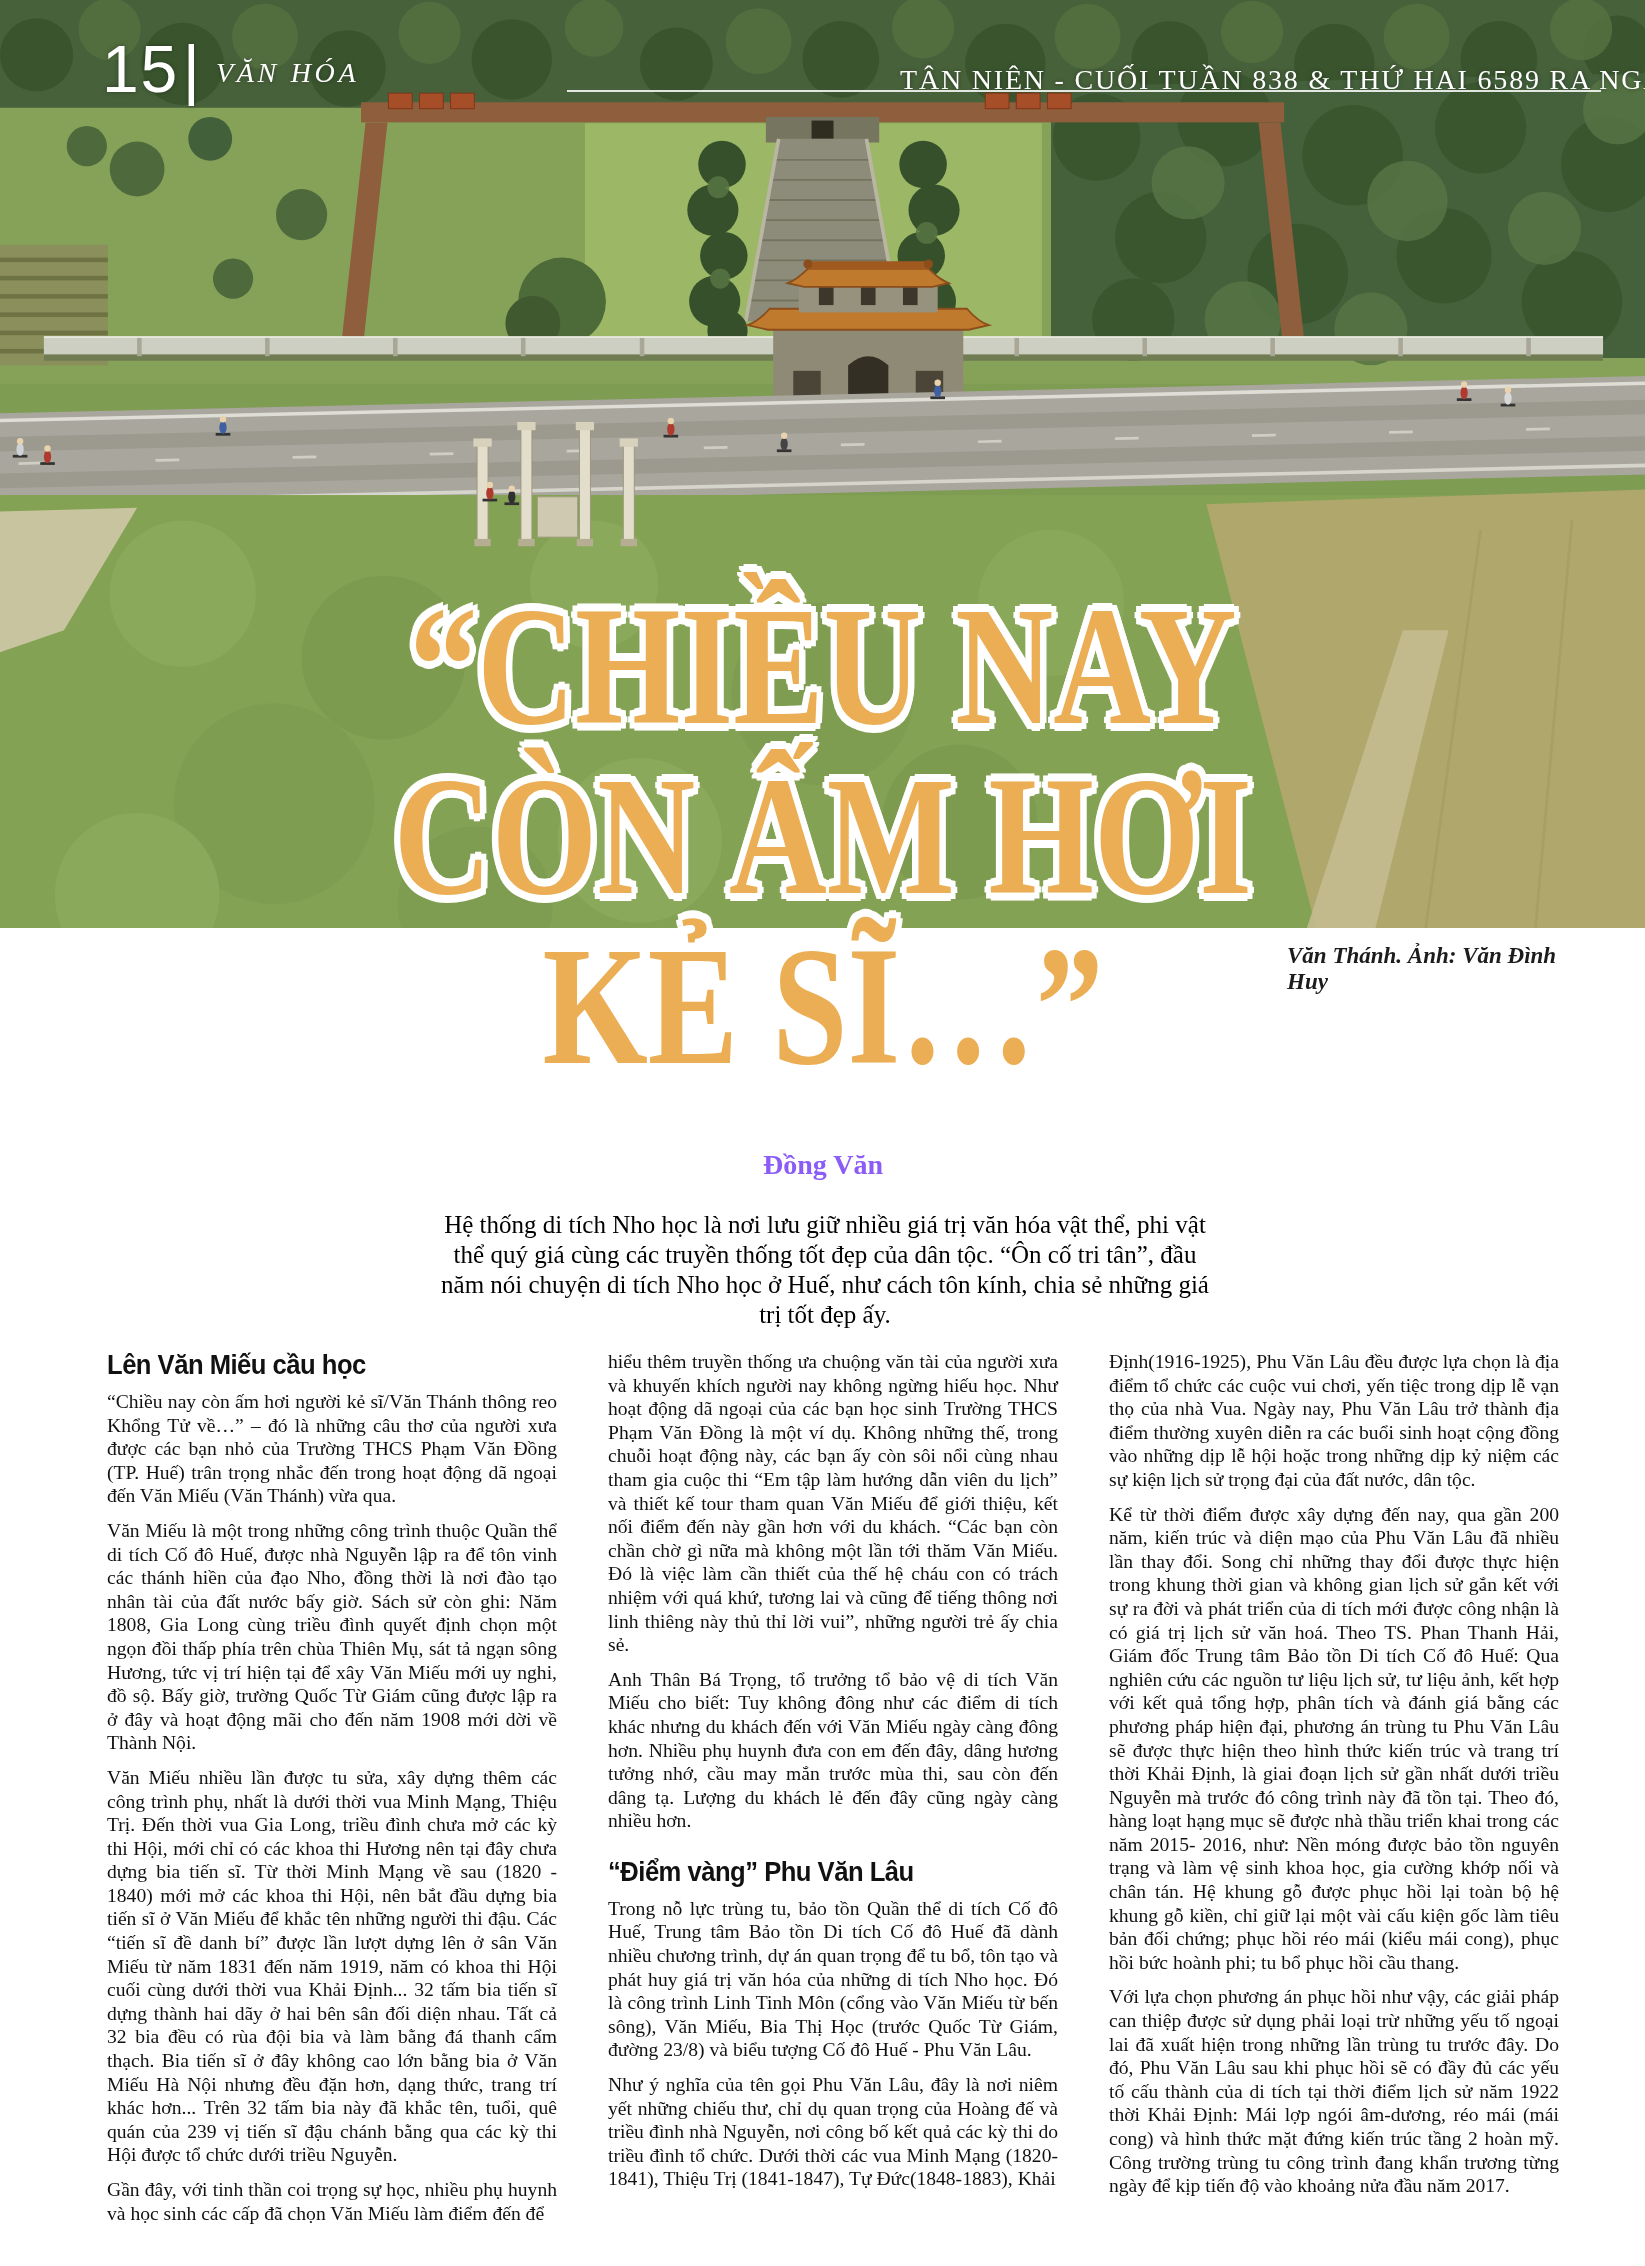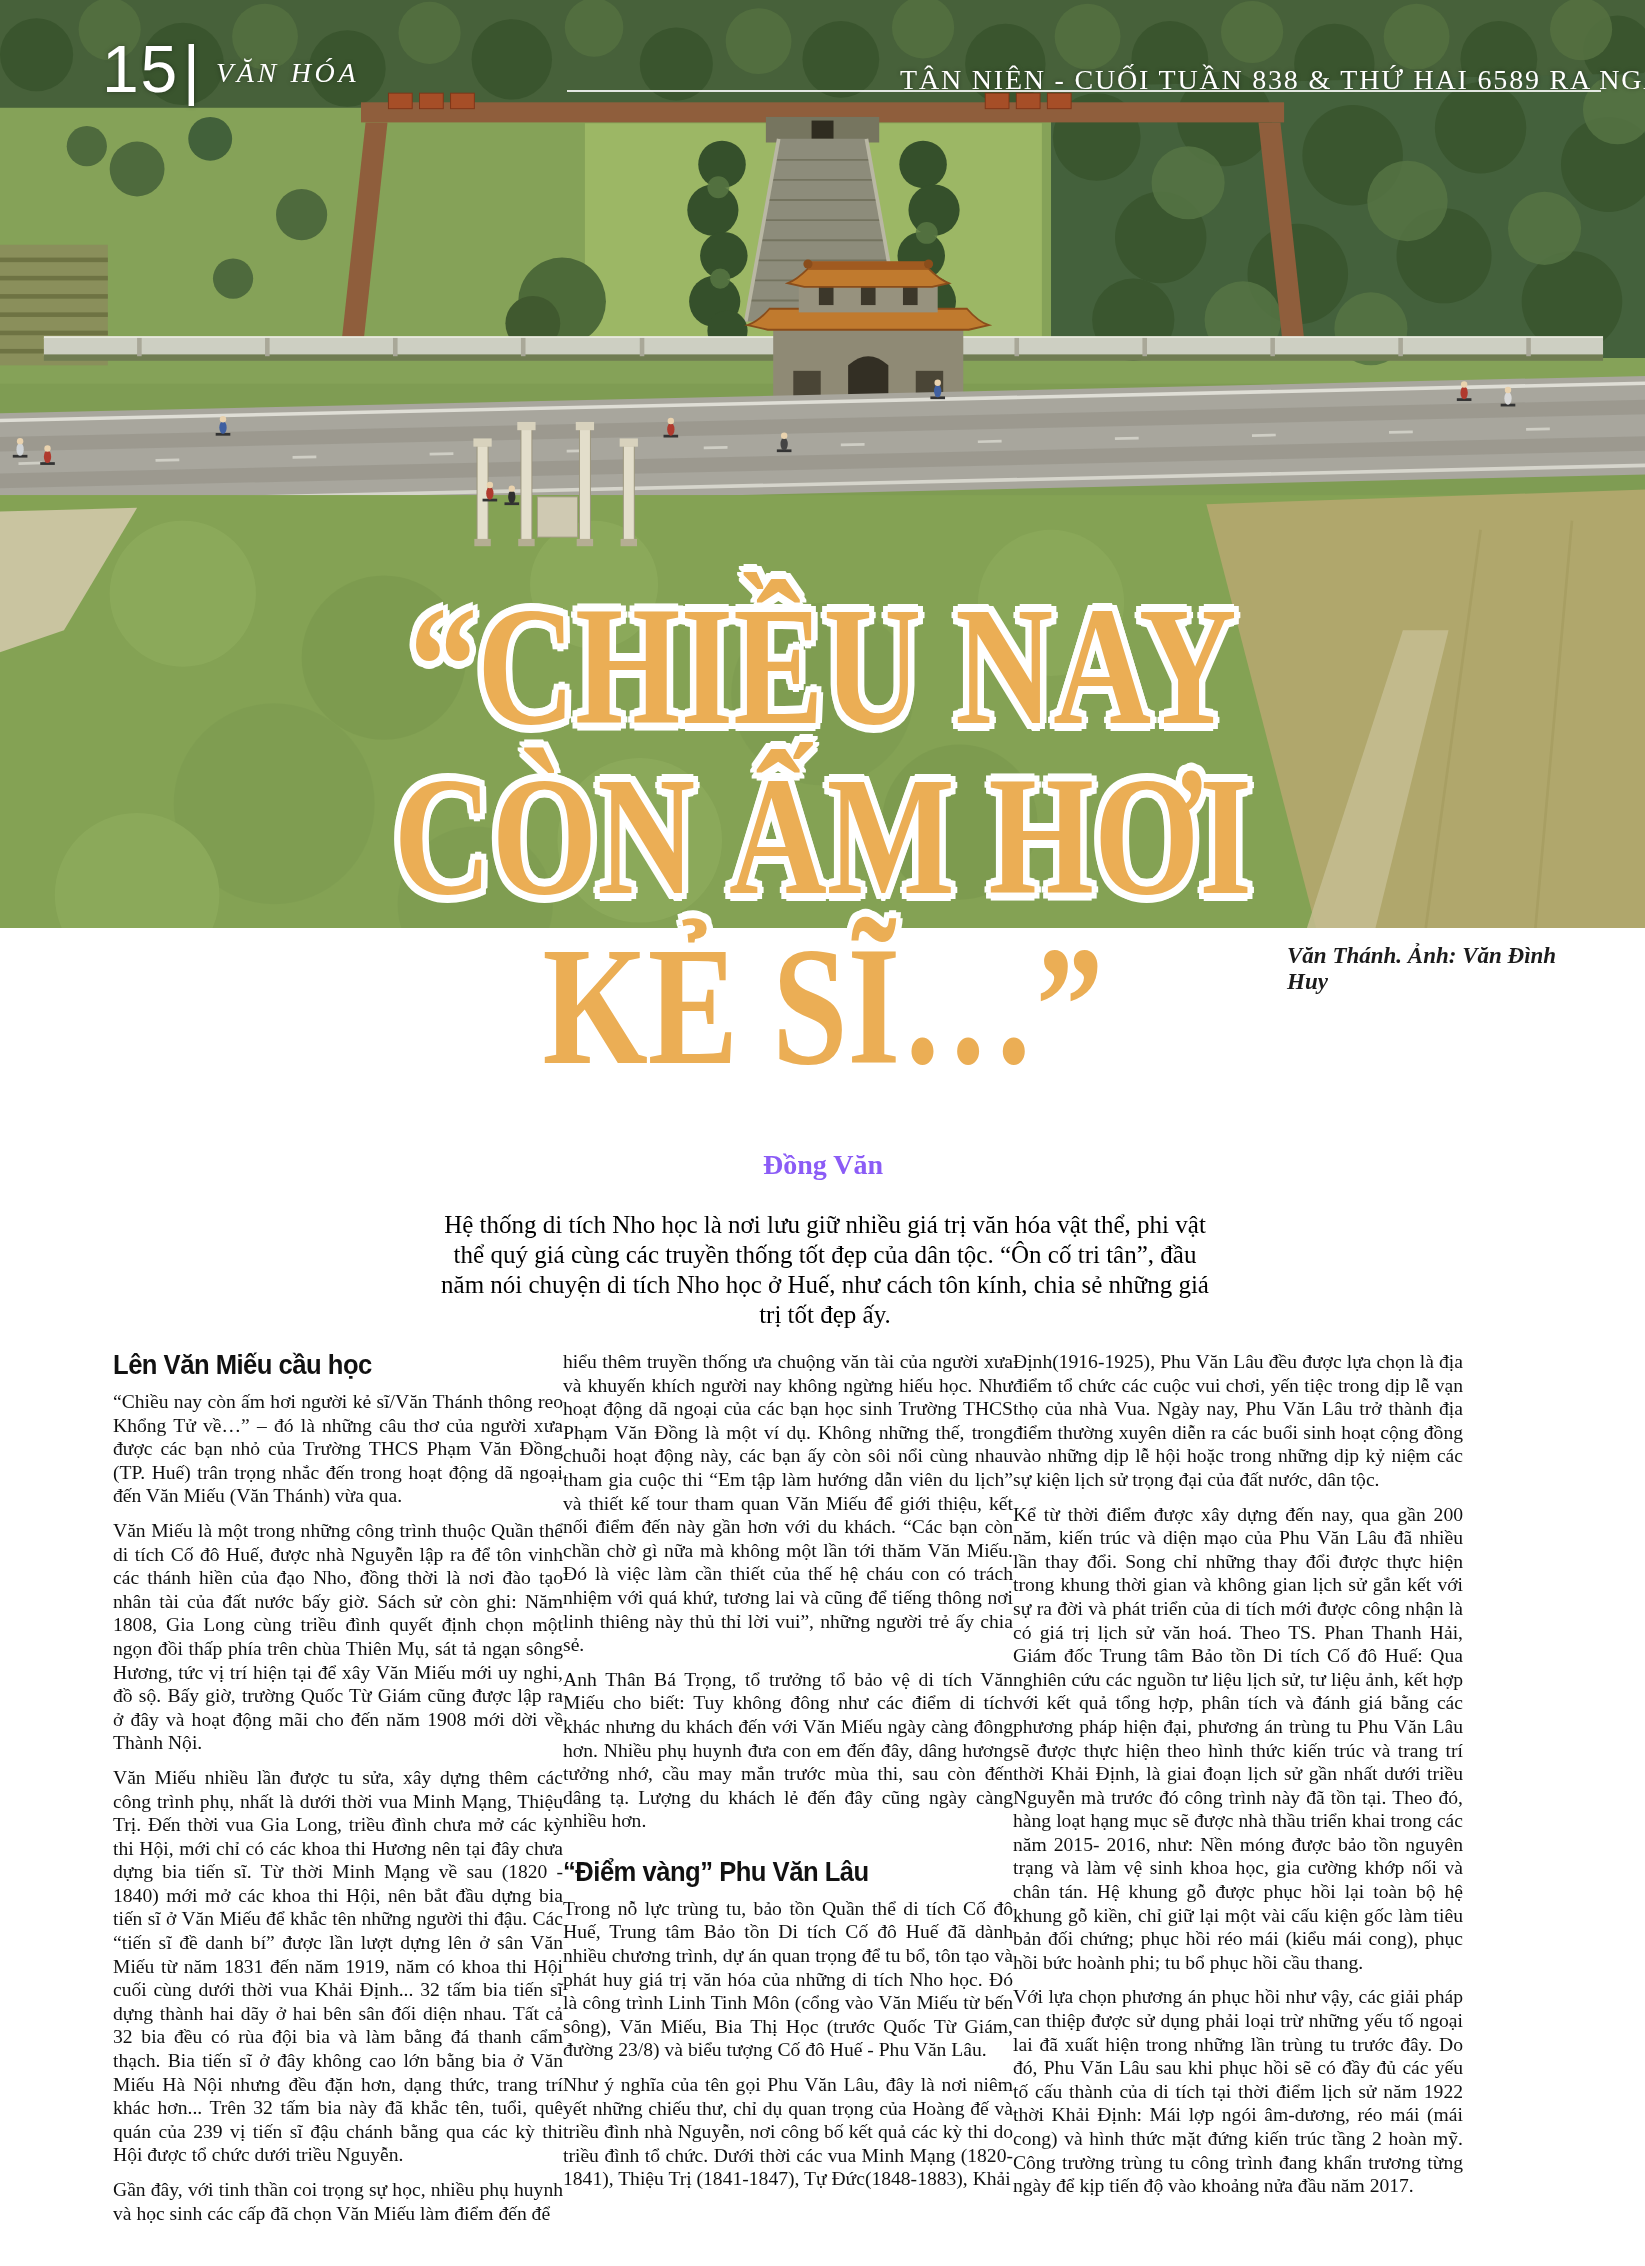--- a/index.html
+++ b/index.html
@@ -34,21 +34,21 @@
 
   
   .caption{position:absolute;top:943px;left:1287px;width:292px;
            font-size:23px;font-weight:700;font-style:italic;color:#1c1c1c;}
   .byline{position:absolute;top:1149px;left:0;width:100%;text-align:center;
           font-size:28px;font-weight:700;color:#8b5cf6;}
   .lead{position:absolute;top:1210px;left:432px;width:786px;text-align:center;
         font-size:25px;line-height:30px;font-weight:400;color:#000;}
 
   
-  .columns{position:absolute;top:1350px;left:107px;width:1453px;display:flex;margin-left:6px;}
+  .columns{position:absolute;top:1350px;left:107px;width:1453px;display:flex;gap:51px;}
   .col{width:450px;}
   .col h3{font-family:"Liberation Sans",sans-serif;font-size:25.6px;font-weight:700;
           margin:24px 0 11px 0;letter-spacing:-0.5px;transform:scaleY(1.05);transform-origin:left top;}
   .col h3:first-child{margin-top:0;}
   .col p{font-size:19.6px;line-height:23.6px;text-align:justify;margin:0 0 11px 0;}
 </style>
 </head>
 <body>
 
 <div class="page">

